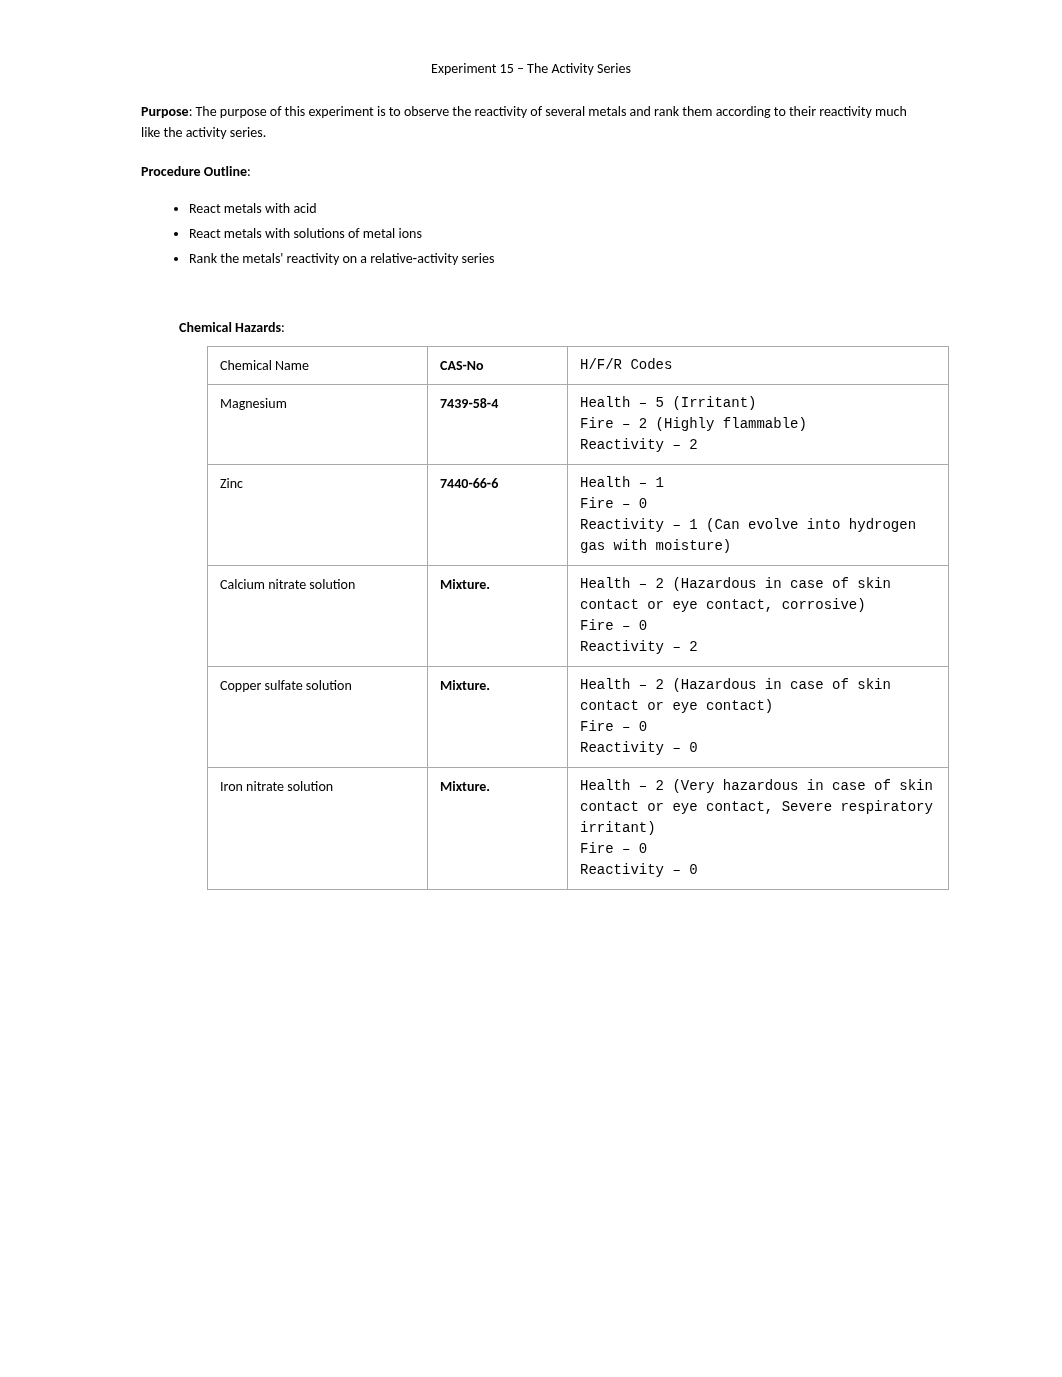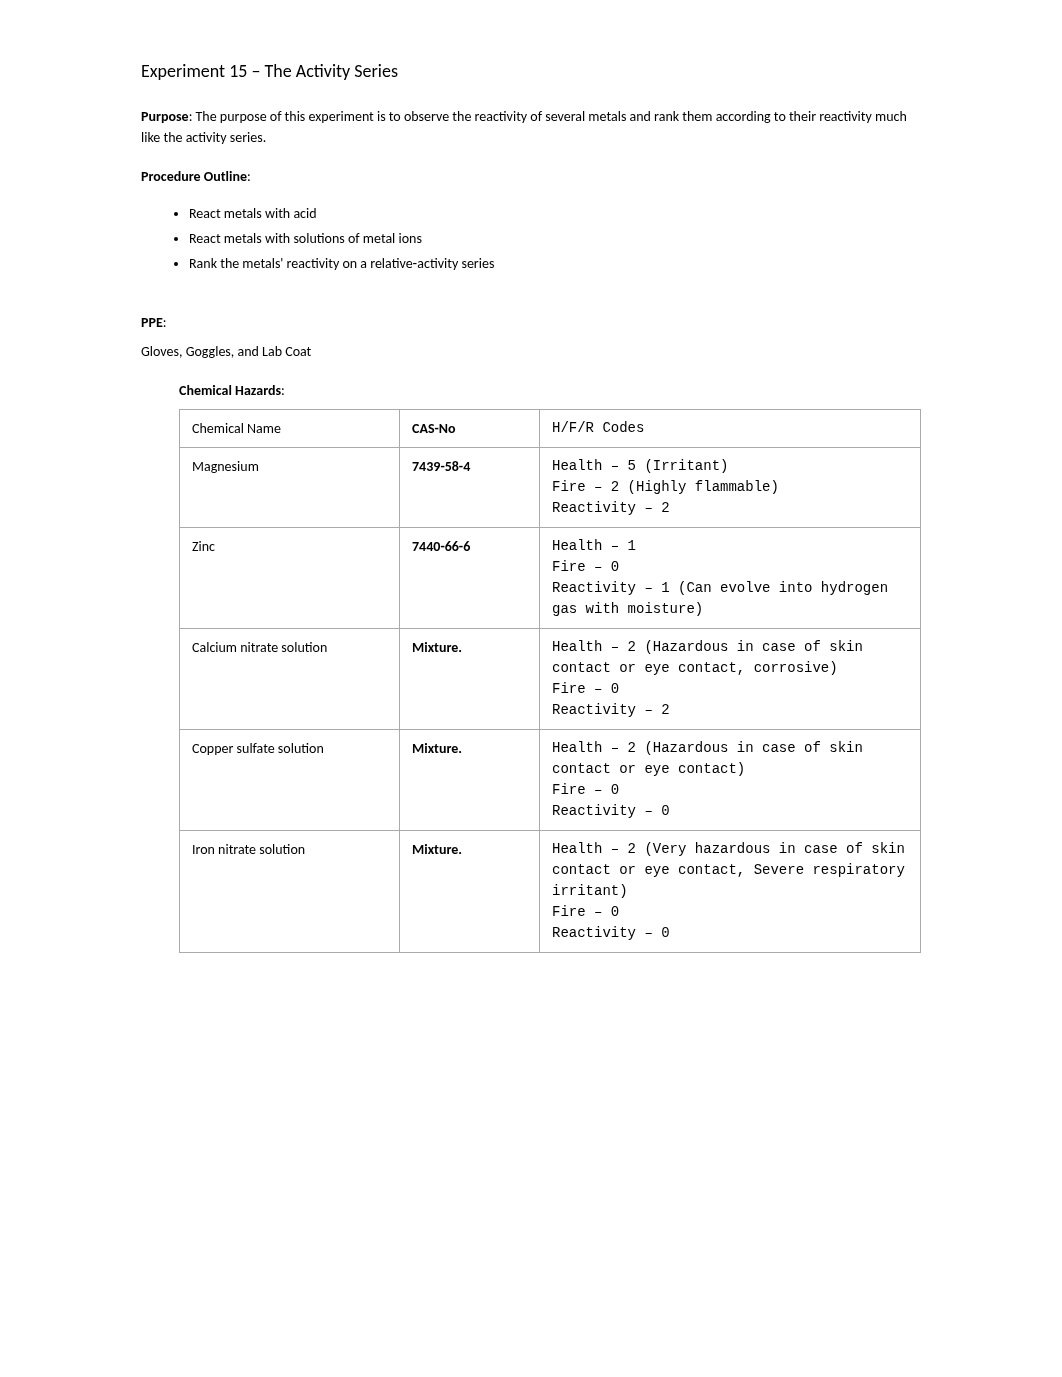--- a/index.html
+++ b/index.html
@@ -17,22 +17,22 @@
       justify-content: center;
       padding: 60px 40px;
     }
 
     .page {
       width: 780px;
       max-width: 780px;
     }
 
     .page-title {
-      text-align: left;
-      font-size: 18px;
+      text-align: center;
+      font-size: 14px;
       font-weight: normal;
       margin-bottom: 24px;
       font-family: 'Calibri', Arial, sans-serif;
     }
 
     .section {
       margin-bottom: 18px;
       font-family: 'Calibri', Arial, sans-serif;
       font-size: 14px;
       line-height: 1.5;
@@ -60,20 +60,21 @@
     .table-section {
       margin-top: 10px;
       padding-left: 38px;
     }
 
     table {
       border-collapse: collapse;
       width: 100%;
       font-family: 'Calibri', Arial, sans-serif;
       font-size: 14px;
+      margin-left: 28px;
     }
 
     table td {
       border: 1px solid #aaaaaa;
       padding: 8px 12px;
       vertical-align: top;
       line-height: 1.5;
     }
 
     table td:first-child {
@@ -105,24 +106,20 @@
     <span class="section-label">Procedure Outline</span><span>:</span>
     <ul class="bullet-list">
       <li>React metals with acid</li>
       <li>React metals with solutions of metal ions</li>
       <li>Rank the metals' reactivity on a relative‑activity series</li>
     </ul>
   </div>
 
   <div class="spacer"></div>
 
-  <div class="section">
-    <div><span class="section-label">PPE</span><span>:</span></div>
-    <div style="margin-top:8px;">Gloves, Goggles, and Lab Coat</div>
-  </div>
 
   <div class="section table-section">
     <div style="margin-bottom:8px;">
       <span class="section-label">Chemical Hazards</span><span>:</span>
     </div>
     <table>
       <tbody>
           <tr>
         <td>Chemical Name</td>
         <td>CAS-No</td>

